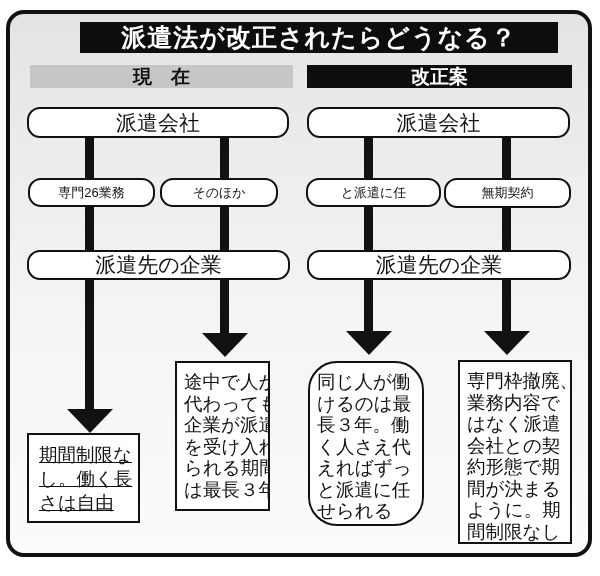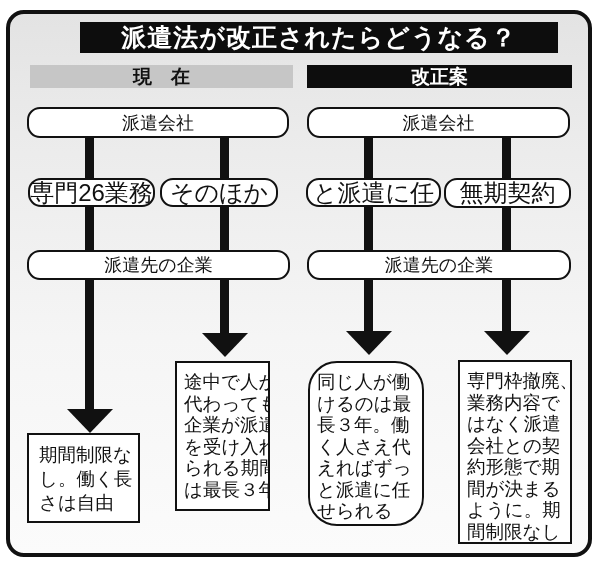--- a/index.html
+++ b/index.html
@@ -23,34 +23,34 @@
     position:absolute;top:51px;height:23px;font-size:19px;font-weight:bold;
     display:flex;align-items:center;justify-content:center;white-space:nowrap;
   }
   .col-header.current{left:20px;width:263px;background:#c6c6c6;color:#111;}
   .col-header.revised{left:297px;width:265px;background:#0d0d0d;color:#fff;}
   .rbox{
     position:absolute;box-sizing:border-box;background:#fff;border:2px solid #111;
     border-radius:13px;display:flex;align-items:center;justify-content:center;
     white-space:nowrap;z-index:2;
   }
-  .rbox.agency,.rbox.client{font-size:18px;}
-  .rbox.branch{font-size:24px;}
+  .rbox.agency,.rbox.client{font-size:21px;}
+  .rbox.branch{font-size:13px;}
   .vline{position:absolute;width:9px;background:#111;z-index:1;}
   .ahead{
     position:absolute;width:0;height:0;z-index:1;
     border-left:23px solid transparent;border-right:23px solid transparent;
     border-top:24px solid #111;
   }
   .tbox{
     position:absolute;box-sizing:border-box;background:#fff;border:2px solid #111;
     font-size:18.5px;line-height:21.5px;padding:8px 7px;white-space:pre;
     overflow:hidden;z-index:2;text-align:left;
   }
-  .tbox.tall-lines{line-height:24px;padding-left:10px;}
+  .tbox.tall-lines{line-height:24px;padding-left:10px;text-decoration:underline;}
 </style>
 </head>
 <body>
 
 <div class="frame">
 
   <div class="title-bar">派遣法が改正されたらどうなる？</div>
 
   <div class="col-header revised">改正案</div>
   <div class="col-header current">現　在</div>

